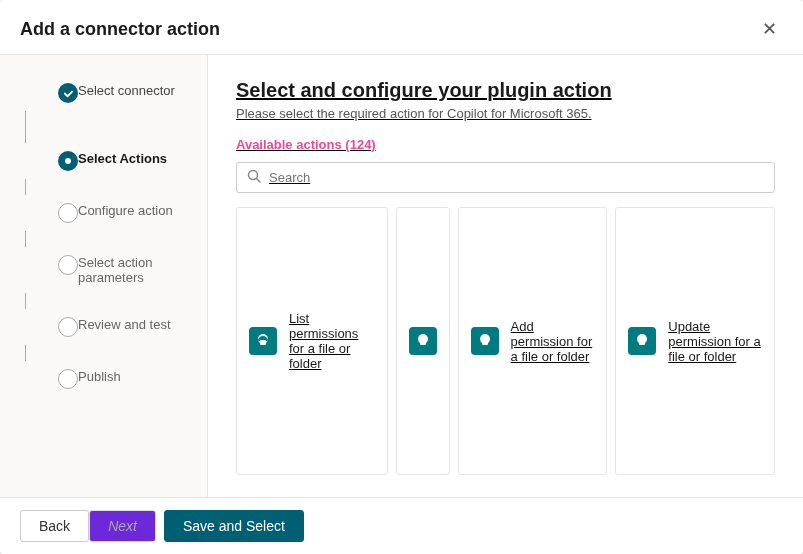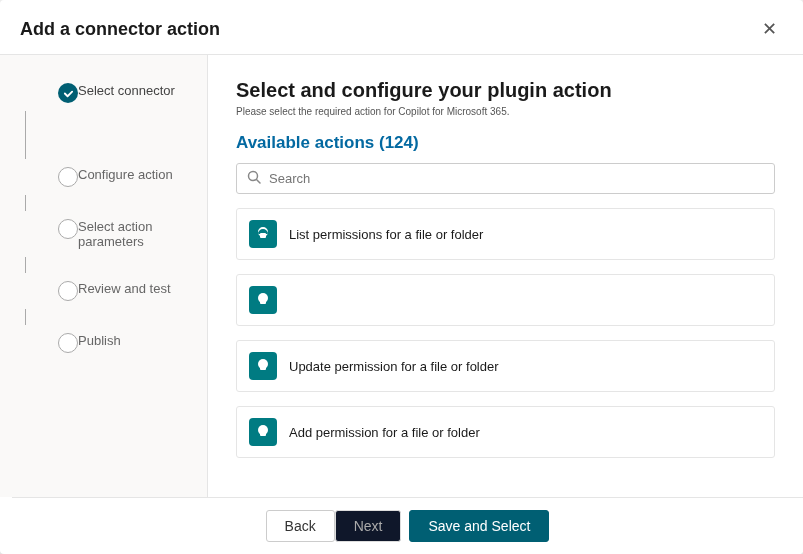--- a/index.html
+++ b/index.html
@@ -108,43 +108,44 @@
       color: #444;
     }
     .step-label.inactive {
       color: #666;
     }
     .main-content {
       flex: 1;
       display: flex;
       flex-direction: column;
       overflow: hidden;
+      text-decoration: underline;
     }
     .content-area {
       flex: 1;
       padding: 24px 28px 16px 28px;
       overflow: hidden;
       display: flex;
       flex-direction: column;
     }
     .content-title {
       font-size: 20px;
       font-weight: 600;
       color: #1a1a1a;
       margin-bottom: 4px;
     }
     .content-subtitle {
-      font-size: 10px;
+      font-size: 13px;
       color: #555;
       margin-bottom: 16px;
     }
     .available-label {
-      font-size: 17px;
+      font-size: 13px;
       font-weight: 600;
-      color: #0369a1;
+      color: #ec4899;
       margin-bottom: 10px;
     }
     .search-box {
       display: flex;
       align-items: center;
       border: 1px solid #ccc;
       border-radius: 3px;
       padding: 6px 10px;
       gap: 8px;
       margin-bottom: 14px;
@@ -159,21 +160,21 @@
       outline: none;
       font-size: 13px;
       color: #555;
       flex: 1;
       background: transparent;
     }
     .actions-list {
       flex: 1;
       overflow-y: auto;
       display: flex;
-      flex-direction: column;
+      flex-direction: row;
       gap: 8px;
     }
     .action-item {
       display: flex;
       align-items: center;
       padding: 11px 12px;
       border: 1px solid #e5e5e5;
       border-radius: 3px;
       margin-bottom: 6px;
       cursor: pointer;
@@ -194,50 +195,50 @@
       width: 16px;
       height: 16px;
       fill: white;
     }
     .action-text {
       font-size: 13px;
       color: #1a1a1a;
     }
     .modal-footer {
       display: flex;
-      justify-content: center;
+      justify-content: flex-start;
       align-items: center;
       padding: 12px 20px;
       border-top: 1px solid #e5e5e5;
       flex-shrink: 0;
       background: white;
-      margin-left: 12px;
     }
     .footer-left {}
     .footer-right {
       display: flex;
       gap: 8px;
     }
     .btn {
       padding: 7px 18px;
       font-size: 14px;
       border-radius: 3px;
       cursor: pointer;
       border: 1px solid #ccc;
       font-family: 'Segoe UI', sans-serif;
     }
     .btn-back {
       background: white;
       color: #333;
     }
     .btn-next {
-      background: #0f172a;
+      background: #6d28d9;
       color: #aaa;
       cursor: not-allowed;
       border-color: #ddd;
+      font-style: italic;
     }
     .btn-save {
       background: #005f73;
       color: white;
       border-color: #005f73;
     }
   </style>
 </head>
 <body>
 
@@ -257,20 +258,28 @@
           <svg width="11" height="11" viewBox="0 0 12 12" fill="none">
               <path d="M2 6l3 3 5-5" stroke="white" stroke-width="2" stroke-linecap="round" stroke-linejoin="round"></path>
             </svg>
         </div>
         <span class="step-label completed">Select connector</span>
       </div>
       <div class="step-connector"></div>
 
       <div class="step-connector"></div>
 
+      <div class="step-item">
+        <div class="step-circle active">
+          <svg width="8" height="8" viewBox="0 0 8 8">
+              <circle cx="4" cy="4" r="3" fill="white"></circle>
+            </svg>
+        </div>
+        <span class="step-label active">Select Actions</span>
+      </div>
       <div class="step-connector"></div>
 
       <div class="step-item">
         <div class="step-circle inactive"></div>
         <span class="step-label inactive">Configure action</span>
       </div>
       <div class="step-connector"></div>
 
       <div class="step-item">
         <div class="step-circle inactive"></div>
@@ -322,30 +331,30 @@
                 </svg>
             </div>
           </div>
           <div class="action-item">
             <div class="action-icon">
               <svg viewBox="0 0 16 16">
                   <path d="M8 1a5 5 0 100 10A5 5 0 008 1z"></path>
                   <rect x="5" y="7" width="6" height="5" rx="1"></rect>
                 </svg>
             </div>
-            <span class="action-text">Update permission for a file or folder</span>
+            <span class="action-text">Add permission for a file or folder</span>
           </div>
           <div class="action-item">
             <div class="action-icon">
               <svg viewBox="0 0 16 16">
                   <path d="M8 1a5 5 0 100 10A5 5 0 008 1z"></path>
                   <rect x="5" y="7" width="6" height="5" rx="1"></rect>
                 </svg>
             </div>
-            <span class="action-text">Add permission for a file or folder</span>
+            <span class="action-text">Update permission for a file or folder</span>
           </div>
 
         </div>
       </div>
     </div>
   </div>
 
   <div class="modal-footer">
     <div class="footer-left">
       <button class="btn btn-back">Back</button>

